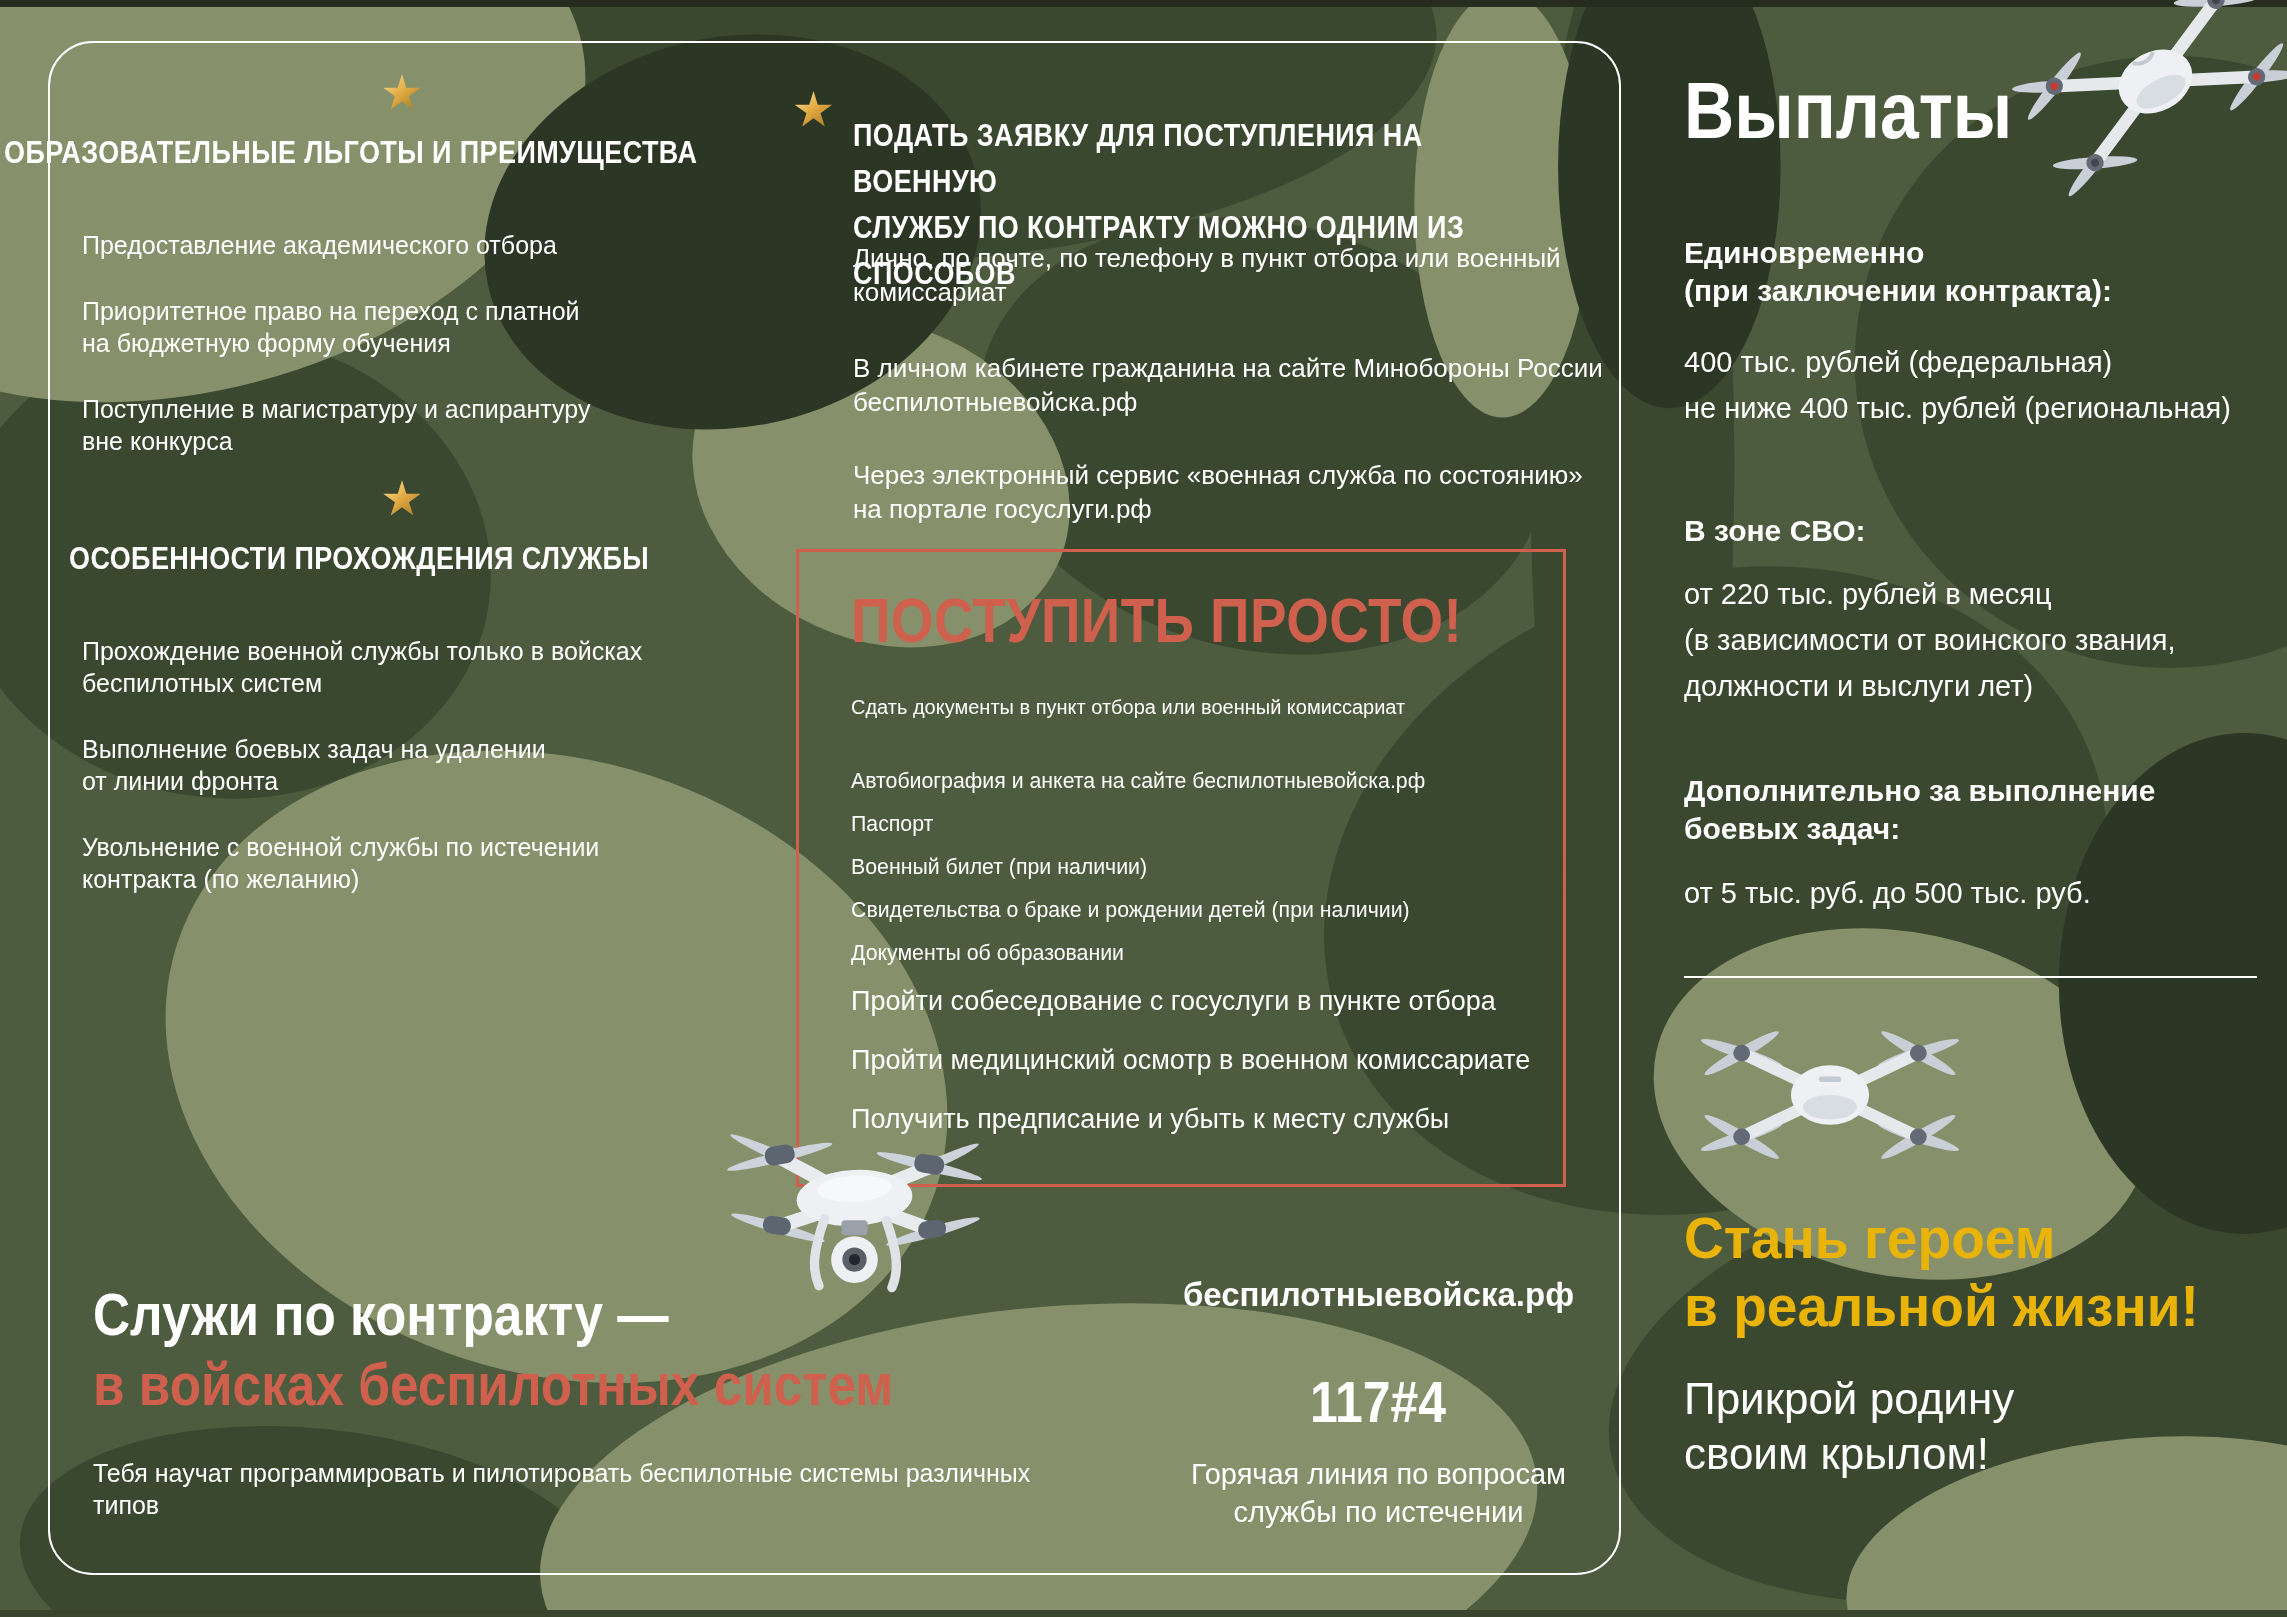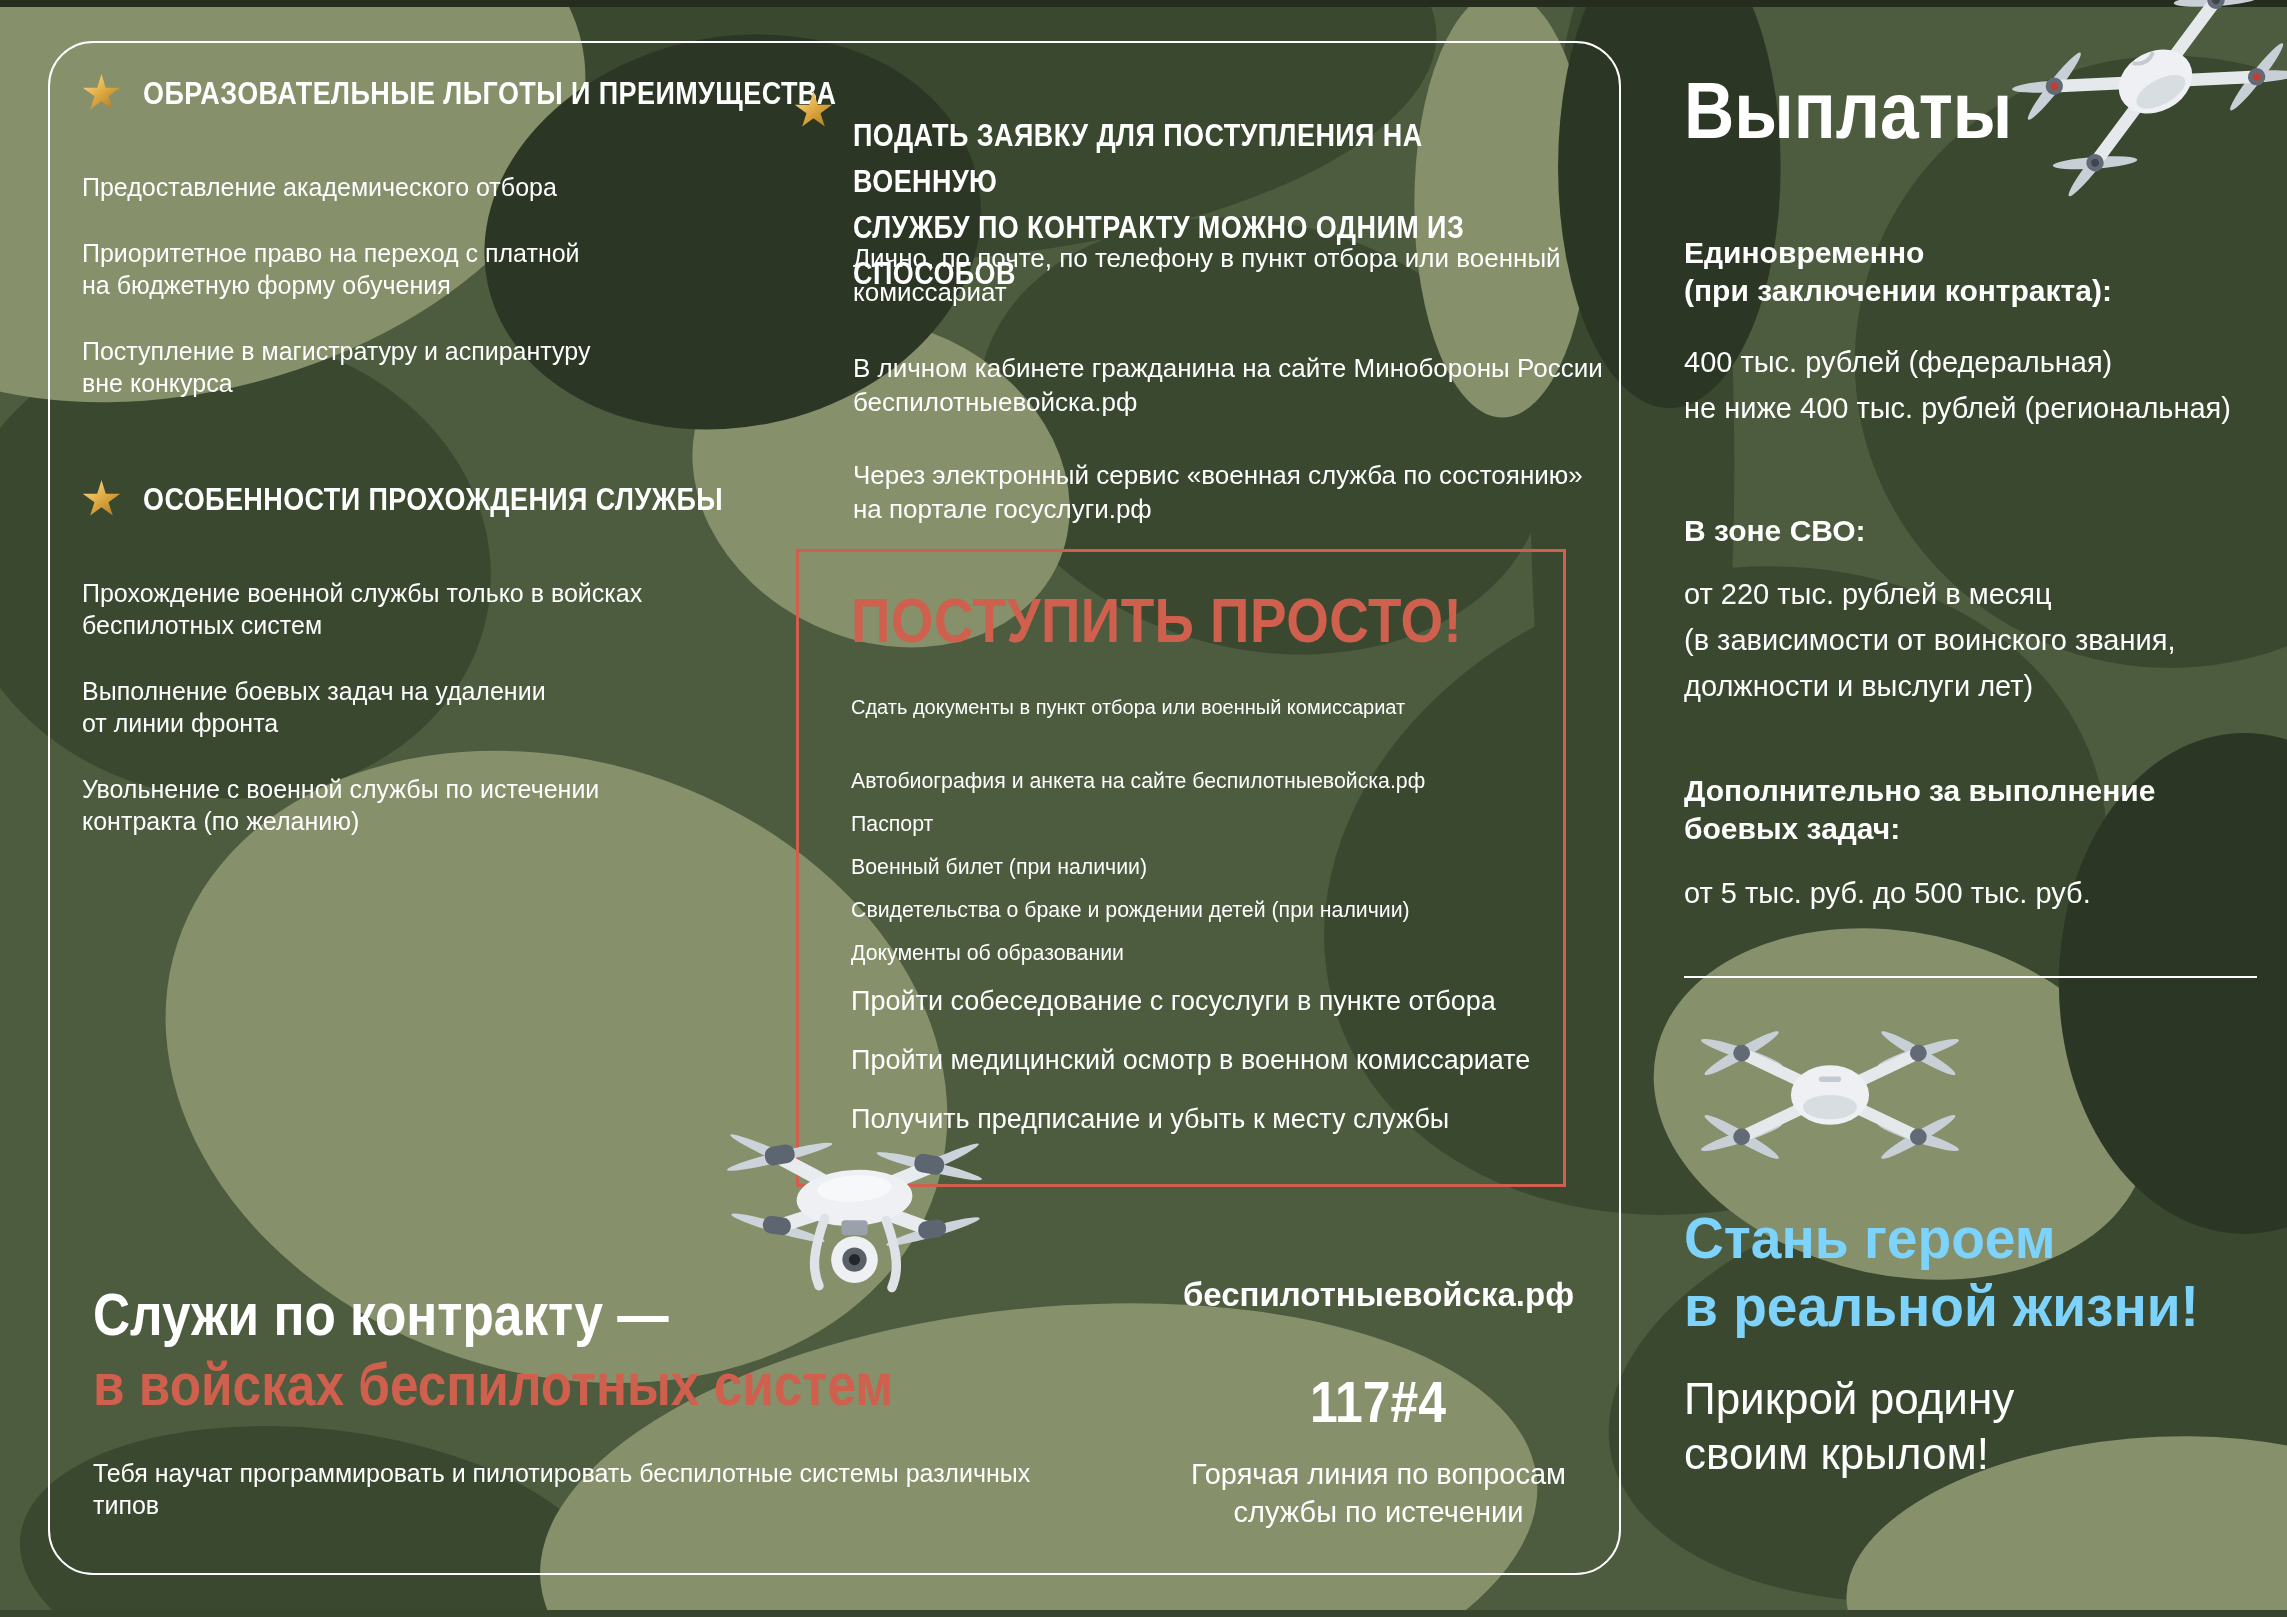--- a/index.html
+++ b/index.html
@@ -13,21 +13,21 @@
   .frame{position:absolute;left:48px;top:41px;width:1569px;height:1530px;
     border:2.8px solid #fff;border-radius:45px;pointer-events:none;}
 
   .pre{white-space:pre-line;}
   .cond{display:inline-block;transform:scaleX(.87);transform-origin:left top;}
   .cond-nw{display:inline-block;transform:scaleX(.87);transform-origin:left top;white-space:nowrap;}
   .cond-c{display:inline-block;transform:scaleX(.86);transform-origin:center top;}
 
   
   .sec{position:absolute;left:82px;width:640px;}
-  .sec-h{display:flex;align-items:center;gap:22px;margin:0 0 58px 0;}
+  .sec-h{display:flex;align-items:center;gap:22px;margin:0 0 58px 0;flex-direction:column;}
   .star{width:39px;height:39px;flex:0 0 auto;
     background:linear-gradient(140deg,#f7dc90 8%,#e3ad45 45%,#a9771f 92%);
     clip-path:polygon(50% 0%,61% 35%,98% 35%,68% 57%,79% 91%,50% 70%,21% 91%,32% 57%,2% 35%,39% 35%);}
   .sec-h h2{margin:0;font-size:31px;font-weight:700;letter-spacing:0.5px;}
   .b{margin:0 0 34px 0;font-size:25px;line-height:32px;font-weight:400;}
   #sec-edu{top:74px}
   #sec-service{top:480px}
   #sec-req{top:920px}
 
   .headline{position:absolute;left:93px;top:1280px;width:946px;}
@@ -62,21 +62,21 @@
   .r-title{position:absolute;left:1684px;top:65px;margin:0;font-size:80px;font-weight:700;}
   .r-h{position:absolute;left:1684px;width:603px;margin:0;
     font-size:30px;font-weight:700;line-height:38px;}
   .r-b{position:absolute;left:1684px;width:603px;margin:0;
     font-size:29px;line-height:46px;}
   #r1h{top:234px}#r1b{top:339px}
   #r2h{top:512px}#r2b{top:571px}
   #r3h{top:772px}#r3b{top:870px}
   .divider{position:absolute;left:1684px;top:976px;width:573px;height:1.9px;background:#fff;}
   .cta-red{position:absolute;left:1684px;top:1204px;margin:0;
-    font-size:58px;font-weight:700;line-height:68px;color:#7dd3fc;}
+    font-size:58px;font-weight:700;line-height:68px;color:#eab308;}
   .cta-red .cond{transform:scaleX(.95);}
   .cta-white{position:absolute;left:1684px;top:1371px;margin:0;
     font-size:44px;line-height:55px;}
 
   
   .drone-tr{position:absolute;left:2011px;top:-16.7px;width:289px;height:197px;transform:rotate(-28deg);}
   .drone-rm{position:absolute;left:1690px;top:1002px;width:280px;height:186px;}
   .drone-bl{position:absolute;left:705px;top:1108px;width:299px;height:206px;z-index:5;}
   .drone-tr svg,.drone-rm svg,.drone-bl svg{width:100%;height:100%;}
 </style>

